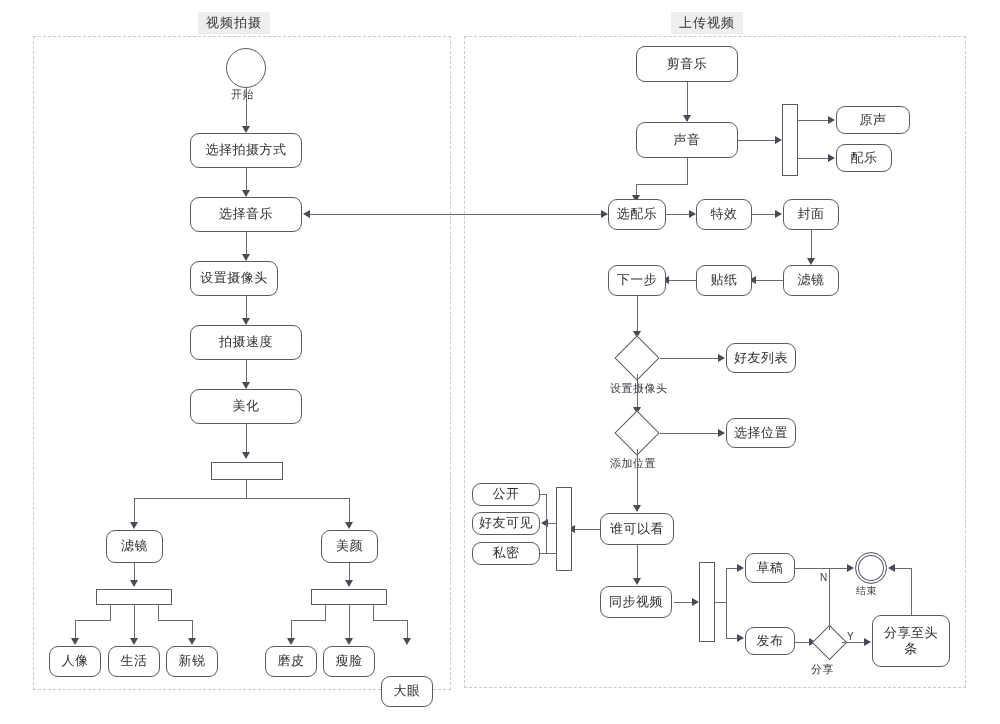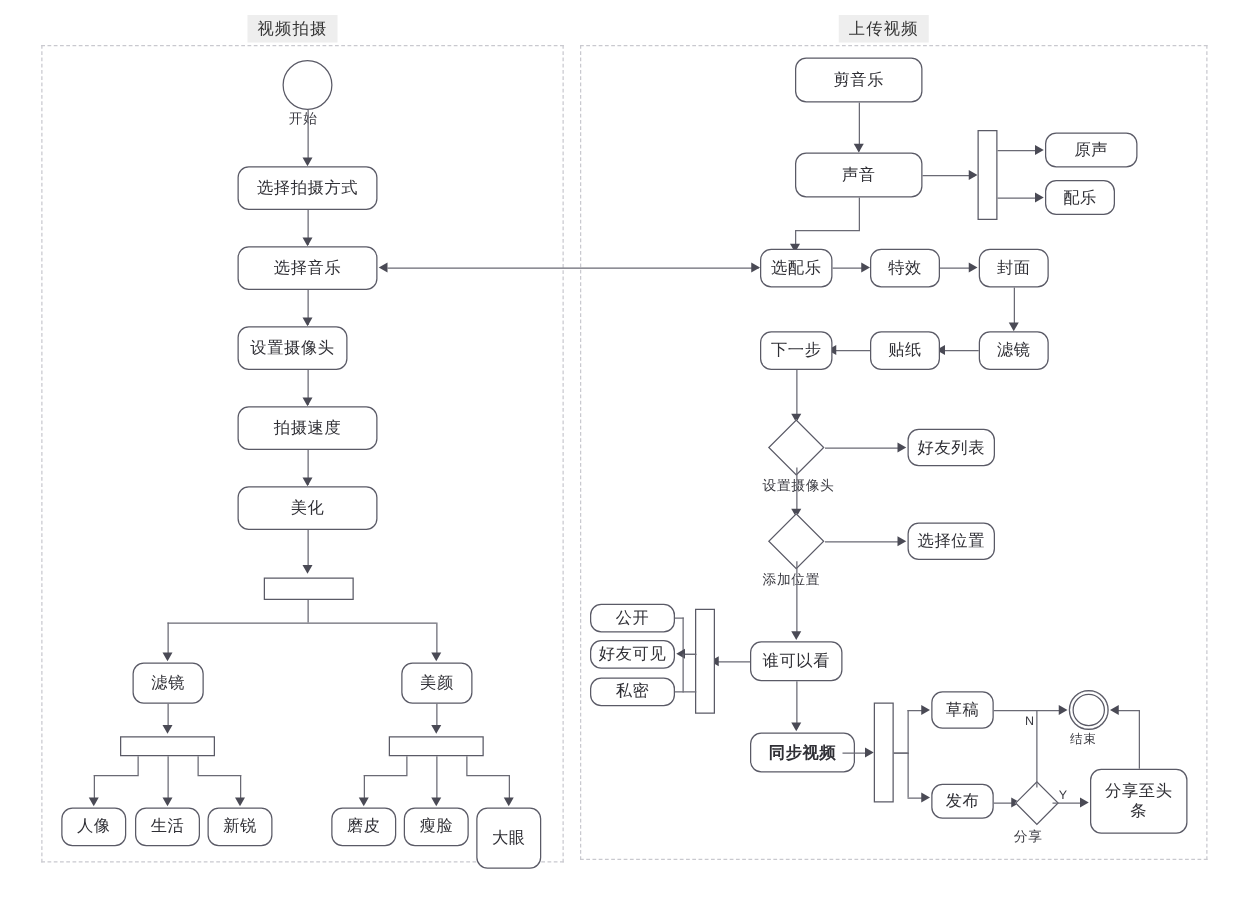--- a/index.html
+++ b/index.html
@@ -178,21 +178,21 @@
   <div class="ln lnv" style="left:349px;top:605px;height:35px;"></div>
   <div class="arr arr-d" style="left:345px;top:638px;"></div>
 
   <div class="ln lnv" style="left:373px;top:605px;height:15px;"></div>
   <div class="ln lnh" style="left:373px;top:620px;width:35px;"></div>
   <div class="ln lnv" style="left:407px;top:620px;height:20px;"></div>
   <div class="arr arr-d" style="left:403px;top:638px;"></div>
 
   <div class="node" style="left:265px;top:646px;width:52px;height:31px;">磨皮</div>
   <div class="node" style="left:323px;top:646px;width:52px;height:31px;">瘦脸</div>
-  <div class="node" style="left:381px;top:646px;width:52px;height:49px;">大眼</div>
+  <div class="node" style="left:381px;top:676px;width:52px;height:31px;">大眼</div>
 
   <div class="panel" style="left:464px;top:36px;width:502px;height:652px;"></div>
   <div class="panel-title" style="left:671px;top:12px;">上传视频</div>
 
   <div class="node" style="left:636px;top:46px;width:102px;height:36px;">剪音乐</div>
   <div class="ln lnv" style="left:687px;top:82px;height:39px;"></div>
   <div class="arr arr-d" style="left:683px;top:115px;"></div>
 
   <div class="node" style="left:636px;top:122px;width:102px;height:36px;">声音</div>
 
@@ -277,21 +277,21 @@
   <div class="node" style="left:472px;top:512px;width:68px;height:23px;">好友可见</div>
 
   <div class="ln lnv" style="left:546px;top:523px;height:30px;"></div>
   <div class="ln lnh" style="left:546px;top:553px;width:11px;"></div>
   <div class="ln lnh" style="left:536px;top:553px;width:11px;"></div>
   <div class="arr arr-l" style="left:533px;top:549px;"></div>
   <div class="node" style="left:472px;top:542px;width:68px;height:23px;">私密</div>
 
   <div class="ln lnv" style="left:637px;top:545px;height:38px;"></div>
   <div class="arr arr-d" style="left:633px;top:578px;"></div>
-  <div class="node" style="left:600px;top:586px;width:84px;height:32px;font-weight:bold;">同步视频</div>
+  <div class="node" style="left:600px;top:586px;width:72px;height:32px;">同步视频</div>
 
   <div class="ln lnh" style="left:674px;top:602px;width:22px;"></div>
   <div class="arr arr-r" style="left:692px;top:598px;"></div>
   <div class="bar" style="left:699px;top:562px;width:16px;height:80px;"></div>
 
   <div class="ln lnv" style="left:726px;top:568px;height:34px;"></div>
   <div class="ln lnh" style="left:715px;top:602px;width:12px;"></div>
   <div class="ln lnh" style="left:726px;top:568px;width:14px;"></div>
   <div class="arr arr-r" style="left:737px;top:564px;"></div>
   <div class="node" style="left:745px;top:553px;width:50px;height:30px;">草稿</div>

